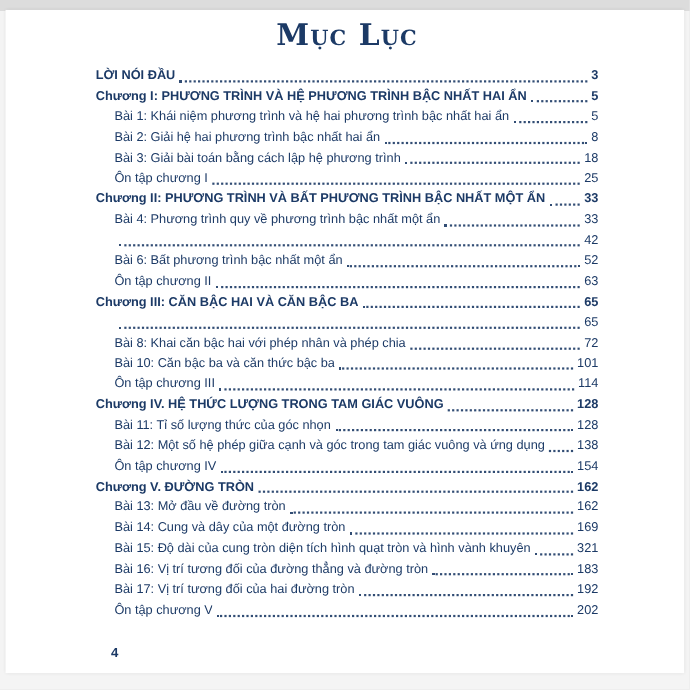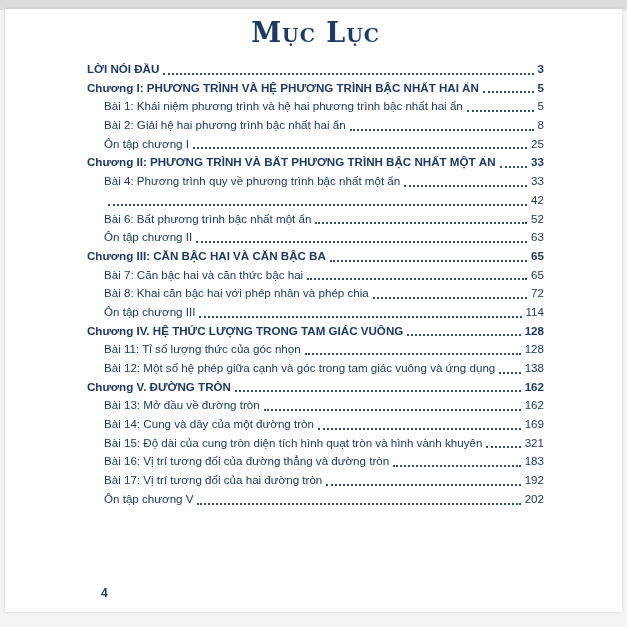--- a/index.html
+++ b/index.html
@@ -105,20 +105,25 @@
     <span class="toc-label">Bài 1: Khái niệm phương trình và hệ hai phương trình bậc nhất hai ẩn</span>
     <span class="toc-leader"></span>
     <span class="toc-page">5</span>
   </div>
         <div class="toc-row indent">
     <span class="toc-label">Bài 2: Giải hệ hai phương trình bậc nhất hai ẩn</span>
     <span class="toc-leader"></span>
     <span class="toc-page">8</span>
   </div>
         <div class="toc-row indent">
+    <span class="toc-label">Bài 3: Giải bài toán bằng cách lập hệ phương trình</span>
+    <span class="toc-leader"></span>
+    <span class="toc-page">18</span>
+  </div>
+        <div class="toc-row indent">
     <span class="toc-label">Ôn tập chương I</span>
     <span class="toc-leader"></span>
     <span class="toc-page">25</span>
   </div>
         <div class="toc-row bold">
     <span class="toc-label">Chương II: PHƯƠNG TRÌNH VÀ BẤT PHƯƠNG TRÌNH BẬC NHẤT MỘT ẨN</span>
     <span class="toc-leader"></span>
     <span class="toc-page">33</span>
   </div>
         <div class="toc-row indent">
@@ -139,49 +144,58 @@
     <span class="toc-label">Ôn tập chương II</span>
     <span class="toc-leader"></span>
     <span class="toc-page">63</span>
   </div>
         <div class="toc-row bold">
     <span class="toc-label">Chương III: CĂN BẬC HAI VÀ CĂN BẬC BA</span>
     <span class="toc-leader"></span>
     <span class="toc-page">65</span>
   </div>
         <div class="toc-row indent">
-    <span class="toc-label">Bài 7: Căn bậc hai và căn thức bậc hai</span>
     <span class="toc-leader"></span>
     <span class="toc-page">65</span>
   </div>
         <div class="toc-row indent">
     <span class="toc-label">Bài 8: Khai căn bậc hai với phép nhân và phép chia</span>
     <span class="toc-leader"></span>
     <span class="toc-page">72</span>
   </div>
         <div class="toc-row indent">
+    <span class="toc-label">Bài 10: Căn bậc ba và căn thức bậc ba</span>
+    <span class="toc-leader"></span>
+    <span class="toc-page">101</span>
+  </div>
+        <div class="toc-row indent">
     <span class="toc-label">Ôn tập chương III</span>
     <span class="toc-leader"></span>
     <span class="toc-page">114</span>
   </div>
         <div class="toc-row bold">
     <span class="toc-label">Chương IV. HỆ THỨC LƯỢNG TRONG TAM GIÁC VUÔNG</span>
     <span class="toc-leader"></span>
     <span class="toc-page">128</span>
   </div>
         <div class="toc-row indent">
     <span class="toc-label">Bài 11: Tỉ số lượng thức của góc nhọn</span>
     <span class="toc-leader"></span>
     <span class="toc-page">128</span>
   </div>
         <div class="toc-row indent">
     <span class="toc-label">Bài 12: Một số hệ phép giữa cạnh và góc trong tam giác vuông và ứng dụng</span>
     <span class="toc-leader"></span>
     <span class="toc-page">138</span>
   </div>
+        <div class="toc-row indent">
+    <span class="toc-label">Ôn tập chương IV</span>
+    <span class="toc-leader"></span>
+    <span class="toc-page">154</span>
+  </div>
         <div class="toc-row bold">
     <span class="toc-label">Chương V. ĐƯỜNG TRÒN</span>
     <span class="toc-leader"></span>
     <span class="toc-page">162</span>
   </div>
         <div class="toc-row indent">
     <span class="toc-label">Bài 13: Mở đầu về đường tròn</span>
     <span class="toc-leader"></span>
     <span class="toc-page">162</span>
   </div>

